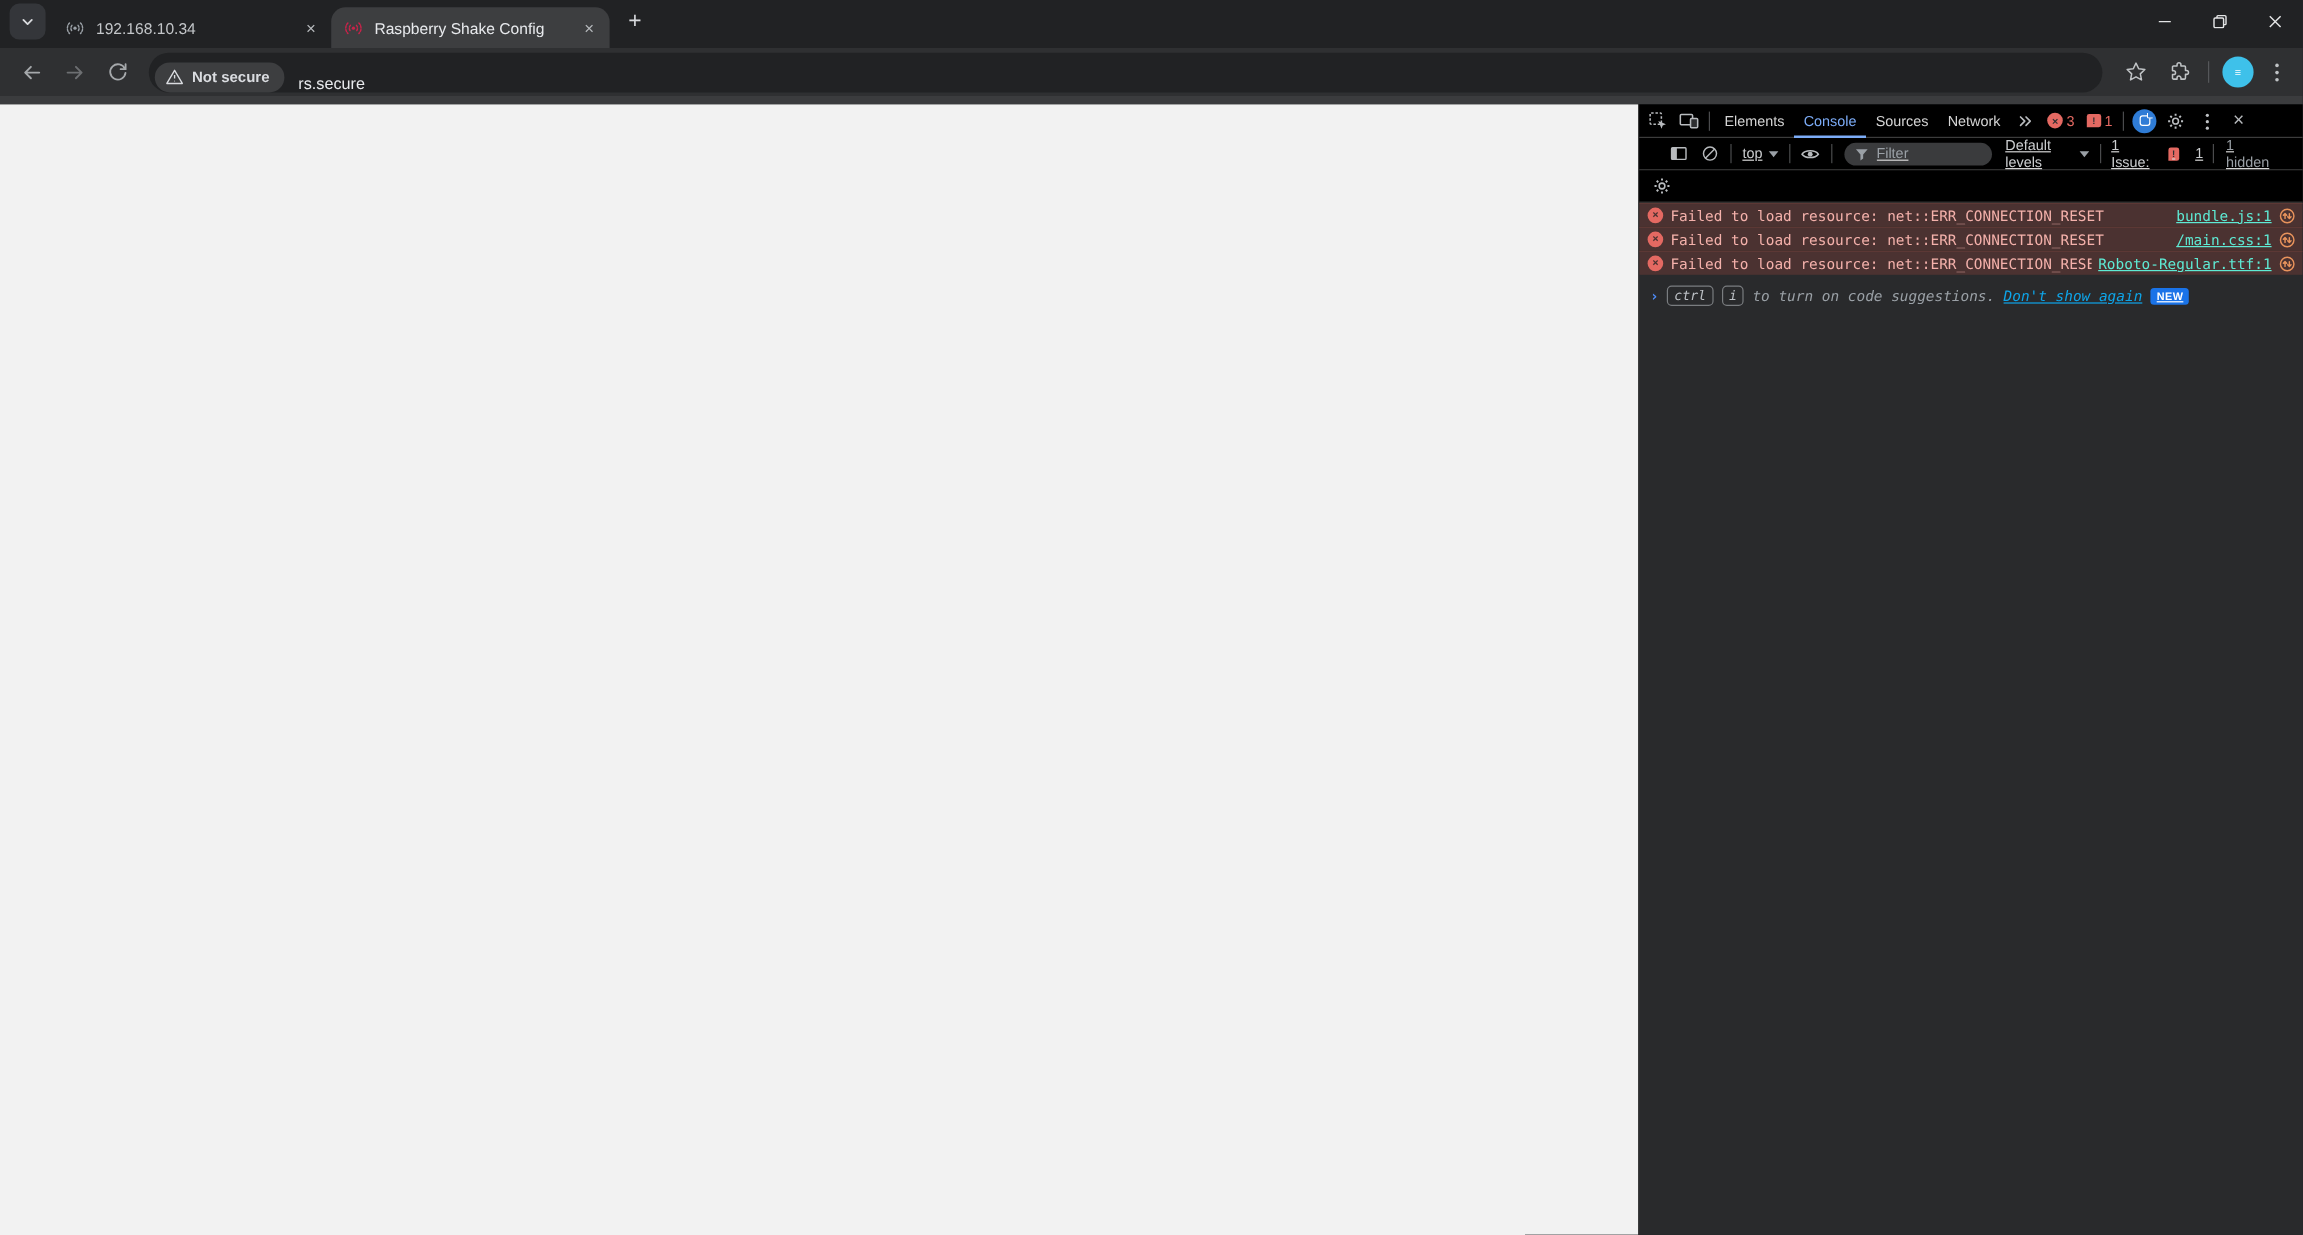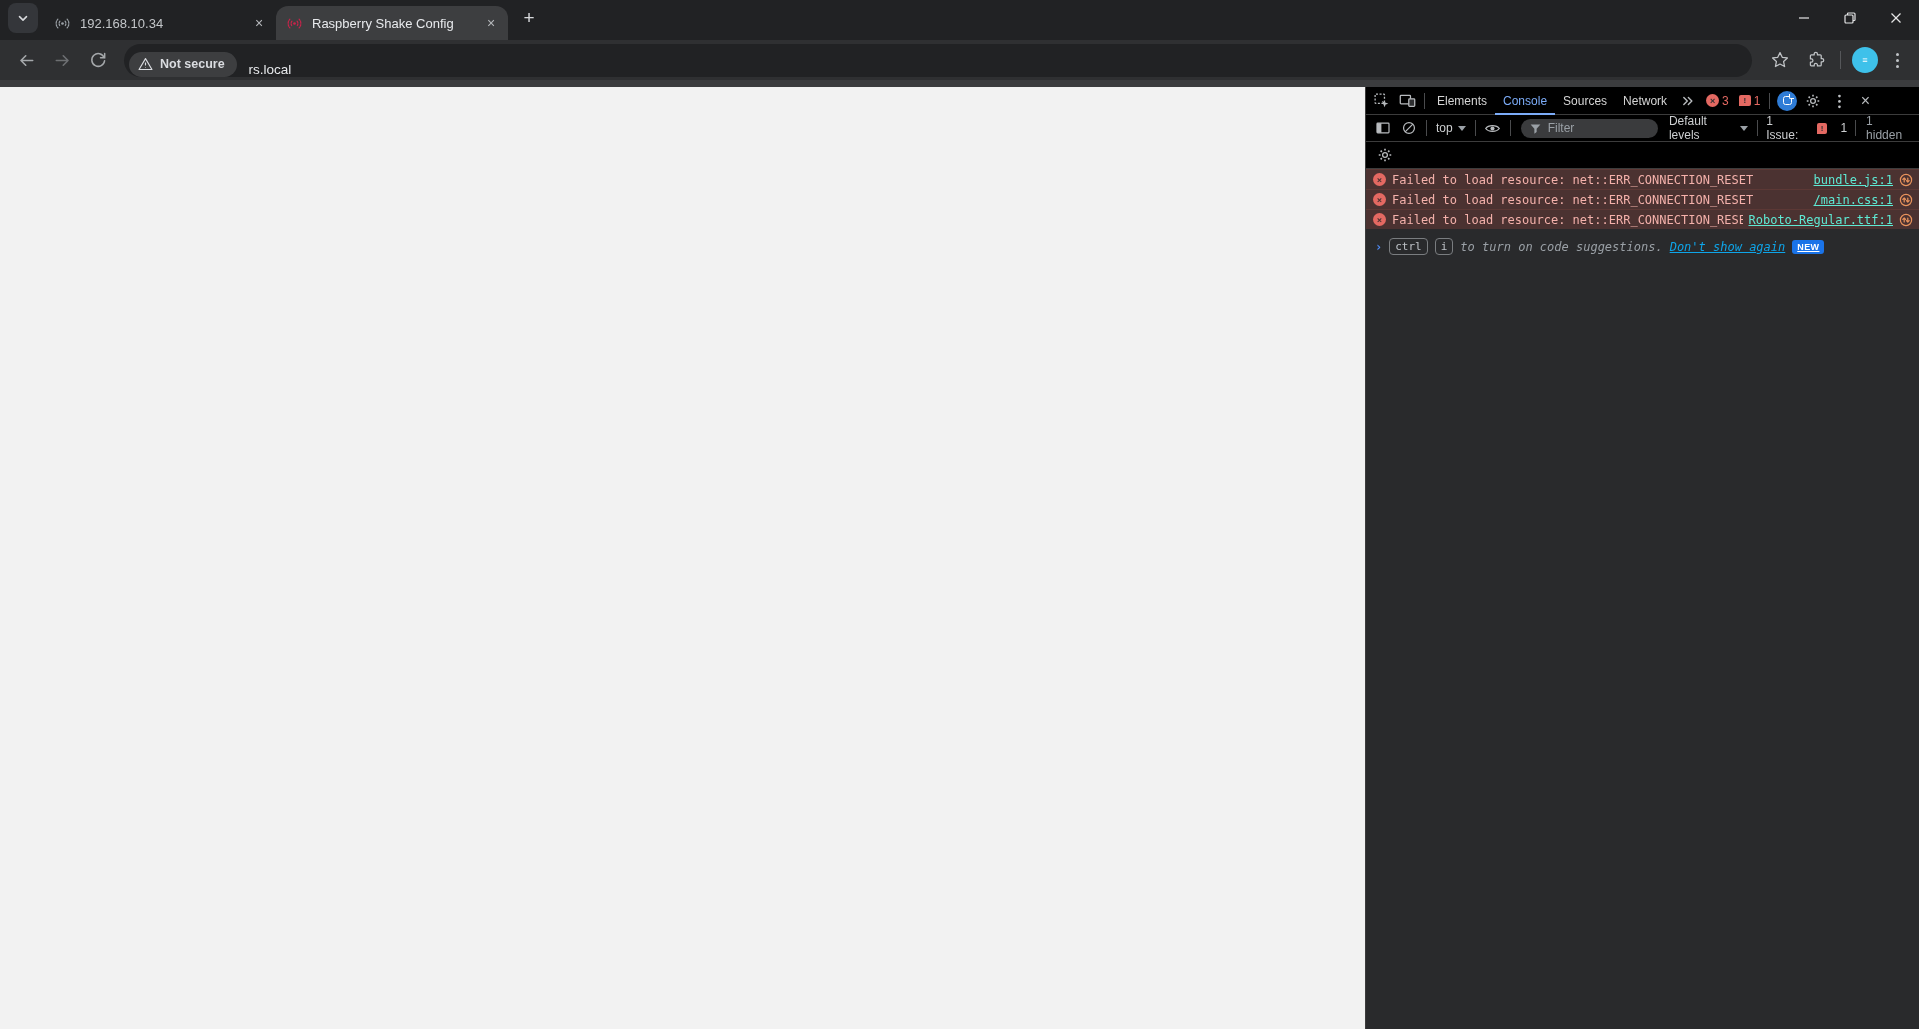--- a/index.html
+++ b/index.html
@@ -59,21 +59,21 @@
   .badge-err { display:flex; align-items:center; gap:3px; color:#e46962; font-size:12px; margin:0 5px; }
   .err-circle { width:13px; height:13px; border-radius:50%; background:#e46962; color:#2e2f31; font-size:9px; font-weight:bold;
                 display:flex; align-items:center; justify-content:center; }
   .issue-chip { width:12px; height:11px; border-radius:2px 2px 2px 0; background:#e46962; color:#2e2f31; font-size:8px;
                 font-weight:bold; display:flex; align-items:center; justify-content:center; }
   .blue-round { width:20px; height:20px; border-radius:50%; background:#2f7cd6; display:flex; align-items:center; justify-content:center; }
   .blue-round span { width:9px; height:9px; border:1.5px solid #fff; border-radius:2.5px; position:relative; display:block; }
   .blue-round span::after { content:""; position:absolute; right:-3px; top:-3px; width:4px; height:4px; background:#2f7cd6;
                             border-left:1.5px solid #fff; border-bottom:1.5px solid #fff; border-radius:0 0 0 2px; }
 
-  .dt-toolbar { height:27px; padding:0 4px; font-size:12px; }
+  .dt-toolbar { height:27px; padding:0 20px; font-size:12px;text-decoration:underline; }
   .drop { display:flex; align-items:center; gap:5px; padding:0 5px; color:#cdcfd1; cursor:pointer; }
   .caret { width:0; height:0; border-left:4px solid transparent; border-right:4px solid transparent; border-top:5px solid #9aa0a6; }
   .filter-pill { height:19px; width:146px; background:#3a3b3d; border-radius:10px; display:flex; align-items:center;
                  padding:0 8px; margin:0 6px; }
   .filter-pill input { background:transparent; border:none; outline:none; color:#cdcfd1; font-size:12px; width:100%;
                        font-family:"Liberation Sans", sans-serif; }
   .filter-pill input::placeholder { color:#9aa0a6; }
   .issue-group { display:flex; align-items:center; gap:13px; color:#cdcfd1; padding:0 4px; cursor:pointer; }
   .hidden-label { color:#9aa0a6; padding:0 6px; }
   .dt-toolbar2 { height:27px; padding:0 6px; }
@@ -84,21 +84,21 @@
              height:20px; padding:0 6px 0 7px; color:#f4b1ab; }
   .err-row:last-of-type { border-bottom:1px solid #5c3835; }
   .err-msg { flex:1; white-space:nowrap; overflow:hidden; }
   .err-src { text-decoration:underline; cursor:pointer; color:#5eead4; white-space:nowrap; }
   .err-ico { width:13px; height:13px; border-radius:50%; background:#e46962; color:#4b3231; font-size:9px; font-weight:bold;
              display:flex; align-items:center; justify-content:center; flex:0 0 auto; }
   .net-ico { flex:0 0 auto; color:#e8935c; display:flex; cursor:pointer; }
 
   .prompt-row { display:flex; align-items:center; gap:7px; padding:9px 8px 0 9px; color:#9aa0a6; }
   .prompt-chevron { color:#4e8bf5; font-weight:bold; font-size:12px; }
-  .key-cap { border:1px solid #7a7d80; border-radius:4px; padding:0 5px; font-size:11px;
+  .key-cap { border:1px solid #7a7d80; border-radius:4px; padding:0 5px; font-style:italic; font-size:11px;
              color:#bdc1c6; line-height:15px; }
   .hint-text { font-style:italic; font-size:12px; }
   .dismiss-link { font-style:italic; font-size:12px; text-decoration:underline; cursor:pointer; color:#0ea5e9; }
   .new-badge { background:#1a73e8; color:#fff; font-size:9px; font-weight:bold; border-radius:3px; padding:2px 5px;
                letter-spacing:0.4px; font-style:normal; font-family:"Liberation Sans", sans-serif;text-decoration:underline; }
 </style>
 </head>
 <body>
 
 <div class="window">
@@ -177,21 +177,21 @@
 
     <div class="url-pill">
       <div class="chip">
         <svg width="15" height="14" viewBox="0 0 20 18" fill="none" stroke="#dadce0" stroke-width="1.5" stroke-linejoin="round">
             <path d="M10 1.8 L18.6 16.4 H1.4 Z"></path>
             <line x1="10" y1="7" x2="10" y2="11"></line>
             <circle cx="10" cy="13.6" r="0.6" fill="#dadce0" stroke="none"></circle>
           </svg>
         <span>Not secure</span>
       </div>
-      <span class="url-text">rs.local</span>
+      <span class="url-text">rs.secure</span>
     </div>
 
     <div class="tb-icon">
       <svg width="18" height="18" viewBox="0 0 20 20" fill="none" stroke="currentColor" stroke-width="1.4" stroke-linejoin="round">
           <path d="M10 1.8 l2.5 5.2 5.7 0.7 -4.2 4 1.1 5.6 -5.1 -2.8 -5.1 2.8 1.1 -5.6 -4.2 -4 5.7 -0.7 z"></path>
         </svg>
     </div>
     <div class="tb-icon">
       <svg width="18" height="18" viewBox="0 0 20 20" fill="none" stroke="currentColor" stroke-width="1.4" stroke-linejoin="round">
         <path d="M8 3.2 a1.8 1.8 0 0 1 3.6 0 V4.4 h3.2 a1 1 0 0 1 1 1 V8.6 h1 a1.8 1.8 0 0 1 0 3.6 h-1 v3.4 a1 1 0 0 1 -1 1 h-3.2 v-1 a1.8 1.8 0 0 0 -3.6 0 v1 H4.8 a1 1 0 0 1 -1 -1 v-3.2 h1 a1.8 1.8 0 0 0 0 -3.6 h-1 V5.4 a1 1 0 0 1 1 -1 H8 Z"></path>

